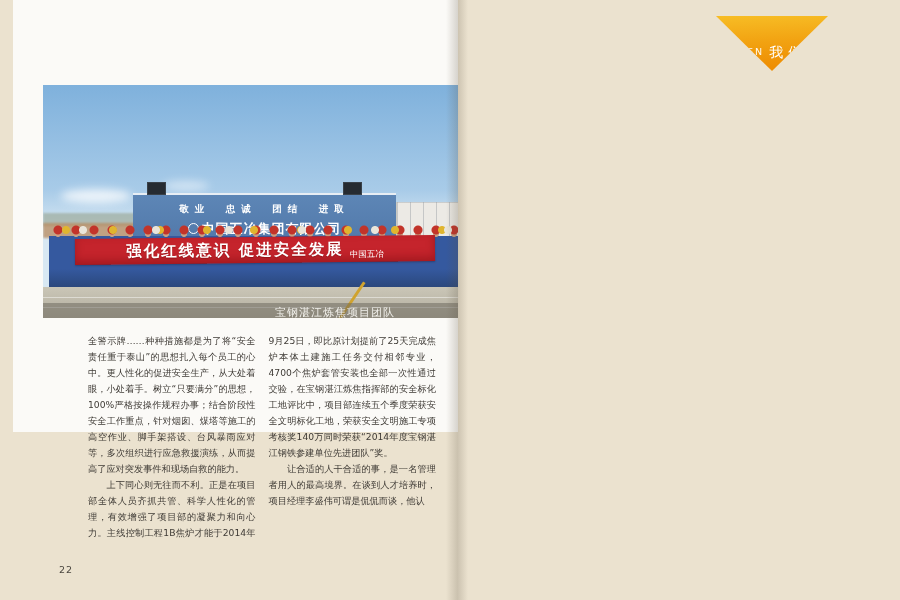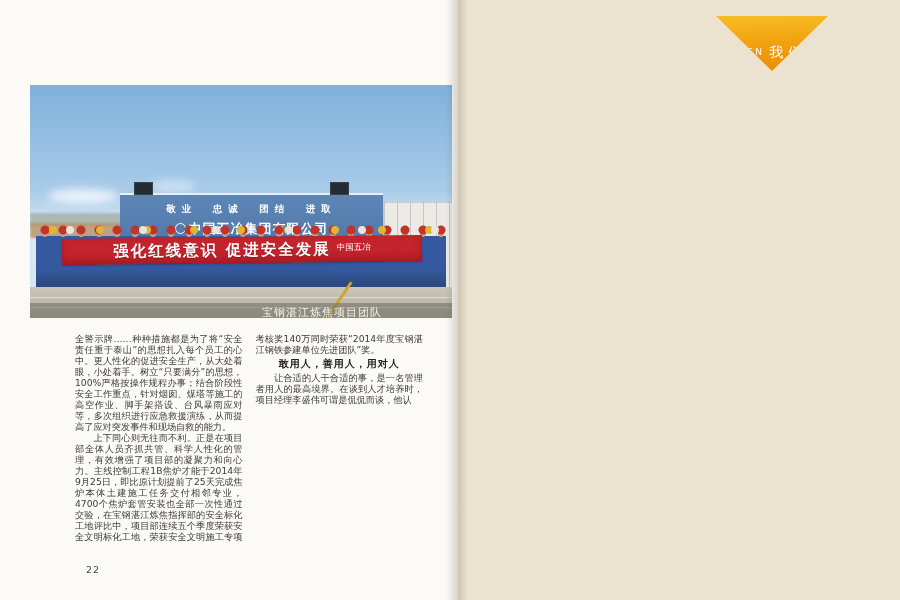--- a/index.html
+++ b/index.html
@@ -1,20 +1,20 @@
 <!DOCTYPE html>
 <html><head>
 <meta charset="utf-8">
 <style>
   html,body{margin:0;padding:0;}
   body{width:900px;height:600px;position:relative;overflow:hidden;
        background:#ebe2cf;font-family:"DejaVu Sans","Liberation Sans",sans-serif;}
 
   
-  .left-page{position:absolute;left:0;top:0;width:458px;height:600px;background:#fbfaf7;}
+  .left-page{position:absolute;left:13px;top:0;width:458px;height:432px;background:#fbfaf7;}
   .right-page{position:absolute;left:458px;top:0;width:442px;height:600px;background:#ebe2cf;}
   .spine{position:absolute;left:446px;top:0;width:22px;height:600px;pointer-events:none;
          background:linear-gradient(90deg,rgba(90,80,62,0) 0%,rgba(90,80,62,.22) 52%,rgba(90,80,62,0) 100%);}
 
   
   .tab{position:absolute;left:716px;top:0;width:112px;height:55px;
        clip-path:polygon(0 0,100% 0,50% 100%);
        background:linear-gradient(178deg,#f7bd25 0%,#f2a312 45%,#ee8e03 90%);
        display:flex;align-items:center;padding-top:15px;box-sizing:border-box;margin-top:16px;}
   .tab .en{color:rgba(255,255,255,.95);font-size:9.5px;letter-spacing:2px;line-height:11px;}
@@ -48,40 +48,40 @@
           radial-gradient(circle at 10px 9px,#e9e5da 0 3.5px,transparent 4.5px) 24px 0/73px 70px repeat-x,
           radial-gradient(circle at 9px 9px,#e0b52f 0 3.5px,transparent 4.5px) 8px 0/47px 70px repeat-x,
           radial-gradient(circle at 9px 9px,#c2342a 0 4px,transparent 5px) 0 0/18px 70px repeat-x,
           radial-gradient(circle at 9px 13px,#caa183 0 2.5px,transparent 3.5px) 0 0/18px 70px repeat-x,
           linear-gradient(#35599f 0 62%,#2a4679 100%) 3px 15px/12px 53px repeat-x;}
   .banner{position:absolute;left:32px;top:152px;width:360px;height:26px;background:#c5242c;
         transform:rotate(-.6deg);display:flex;align-items:center;justify-content:center;
         box-shadow:inset 0 -4px 8px rgba(120,10,15,.45), 0 1px 2px rgba(0,0,0,.25);}
   .banner .main{color:#fff;font-weight:bold;font-size:15.5px;letter-spacing:2px;white-space:nowrap;
         text-shadow:0 1px 1px rgba(90,0,0,.4);}
-  .banner .brand{color:#fff;font-size:8.5px;margin-left:6px;white-space:nowrap;align-self:flex-end;padding-bottom:8px;}
+  .banner .brand{color:#fff;font-size:8.5px;margin-left:6px;white-space:nowrap;align-self:flex-end;padding-bottom:1px;}
   .ground{position:absolute;left:0;top:202px;width:100%;height:31px;
         background:linear-gradient(#cac6b7,#b2ad9e);}
   .ground-line{position:absolute;left:0;width:100%;height:1px;background:rgba(255,255,255,.45);}
   .gl1{top:212px;} .gl2{top:222px;}
   .yellow-line{position:absolute;left:287px;top:214px;width:44px;height:3px;background:#d0a32e;
         transform:rotate(-56deg);}
   .caption-strip{position:absolute;left:0;top:218px;width:100%;height:15px;background:rgba(104,100,90,.5);}
   .photo-caption{position:absolute;left:55%;top:220px;color:#f2f1ec;font-size:11px;letter-spacing:1px;}
 
   
   .cols{position:absolute;column-count:2;column-gap:13px;column-fill:auto;overflow:hidden;
         text-align:justify;}
   .cols p{margin:0;text-indent:2em;}
   .cols p.noindent{text-indent:0;}
   .cols h3{margin:3px 0;text-align:center;letter-spacing:1px;font-weight:bold;}
   .left-cols{left:75px;top:333px;width:348px;height:212px;
-        font-size:9.2px;line-height:11px;color:#3e3a35;}
+        font-size:9.2px;line-height:16px;color:#3e3a35;}
   .left-cols h3{font-size:10px;color:#24201b;}
-  .pagenum{position:absolute;left:46px;top:564px;font-size:9.5px;color:#4a463f;letter-spacing:1px;margin-left:40px;}
+  .pagenum{position:absolute;left:46px;top:564px;font-size:9.5px;color:#4a463f;letter-spacing:1px;}
 </style>
 </head>
 <body>
 
 <div class="left-page">
 
   <div class="photo">
     <div class="cloud c1"></div>
     <div class="cloud c2"></div>
     <div class="horizon"></div>
@@ -107,21 +107,20 @@
     <div class="ground-line gl1"></div>
     <div class="ground-line gl2"></div>
     <div class="yellow-line"></div>
     <div class="caption-strip"></div>
     <div class="photo-caption">宝钢湛江炼焦项目团队</div>
   </div>
 
   <div class="cols left-cols">
     <p class="noindent">全警示牌……种种措施都是为了将“安全责任重于泰山”的思想扎入每个员工的心中。更人性化的促进安全生产，从大处着眼，小处着手。树立“只要满分”的思想，100%严格按操作规程办事；结合阶段性安全工作重点，针对烟囱、煤塔等施工的高空作业、脚手架搭设、台风暴雨应对等，多次组织进行应急救援演练，从而提高了应对突发事件和现场自救的能力。</p>
     <p>上下同心则无往而不利。正是在项目部全体人员齐抓共管、科学人性化的管理，有效增强了项目部的凝聚力和向心力。主线控制工程1B焦炉才能于2014年9月25日，即比原计划提前了25天完成焦炉本体土建施工任务交付相邻专业，4700个焦炉套管安装也全部一次性通过交验，在宝钢湛江炼焦指挥部的安全标化工地评比中，项目部连续五个季度荣获安全文明标化工地，荣获安全文明施工专项考核奖140万同时荣获“2014年度宝钢湛江钢铁参建单位先进团队”奖。</p>
-    <h3>敢用人，善用人，用对人</h3>
     <p>让合适的人干合适的事，是一名管理者用人的最高境界。在谈到人才培养时，项目经理李盛伟可谓是侃侃而谈，他认</p>
   </div>
 
   <div class="pagenum">22</div>
 </div>
 
 <div class="right-page">
   
 </div>
 

